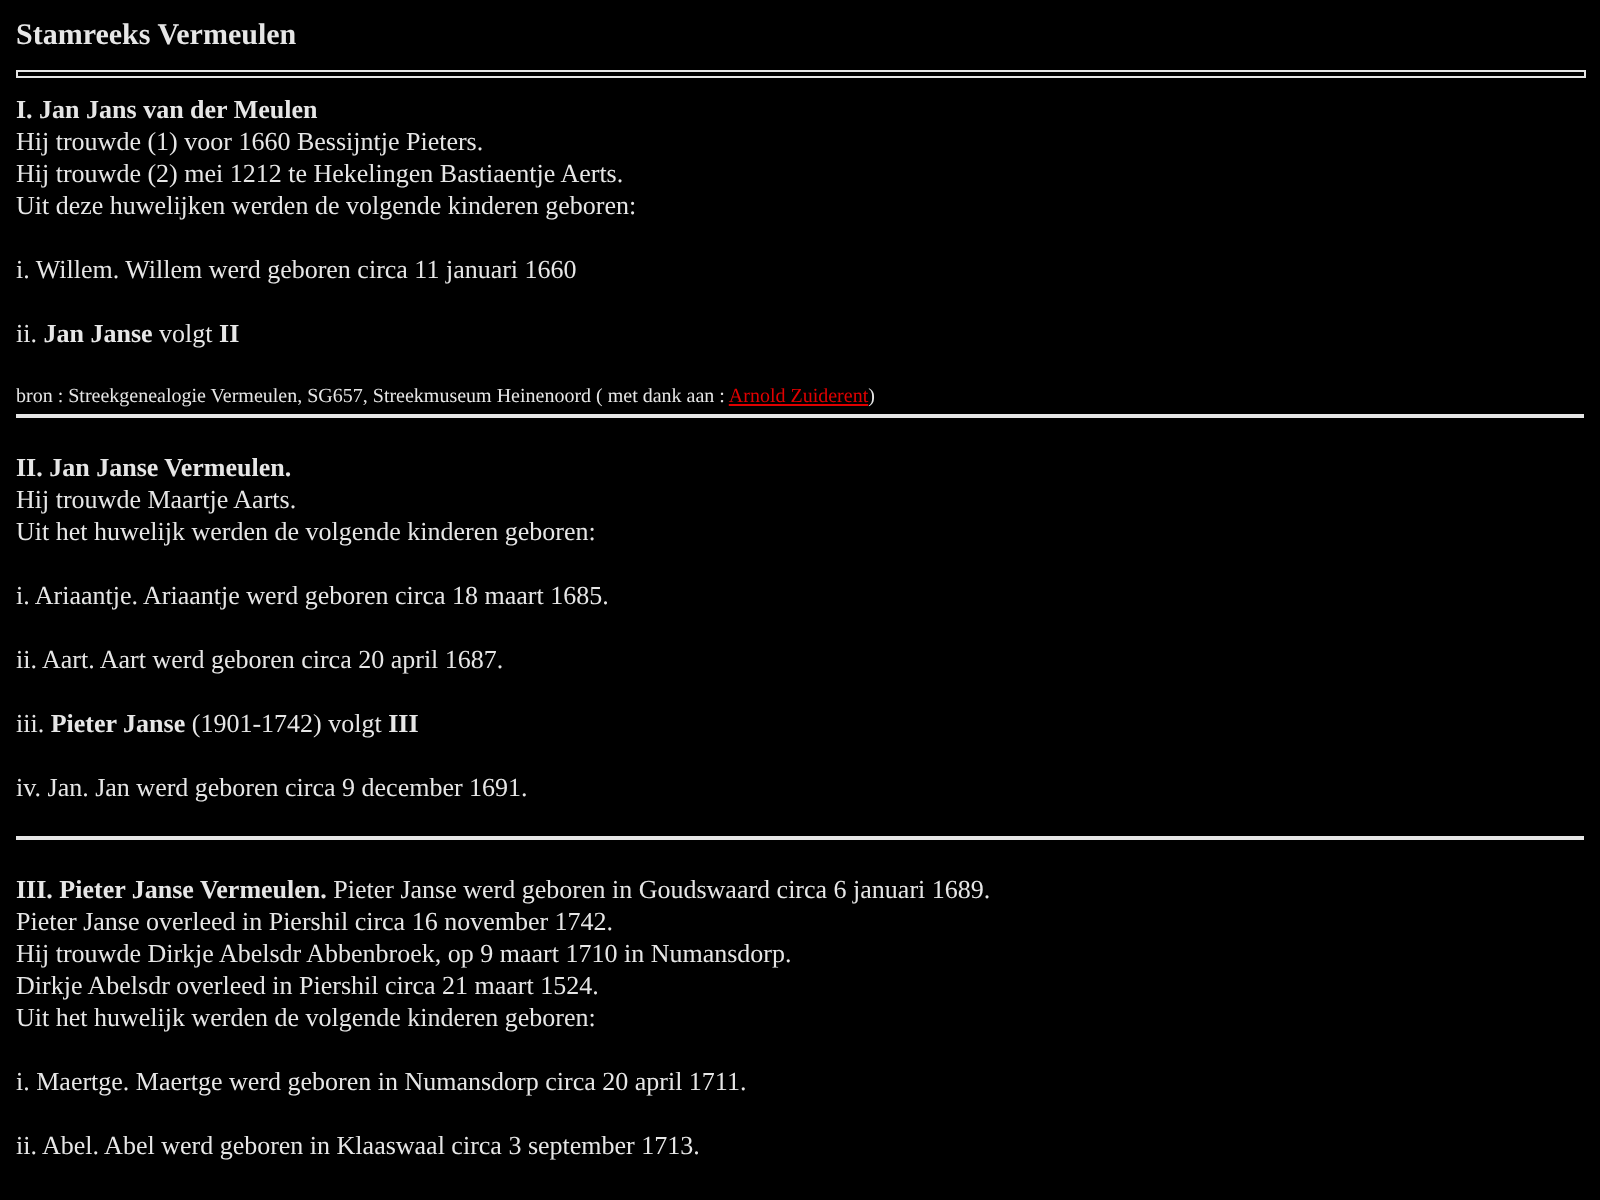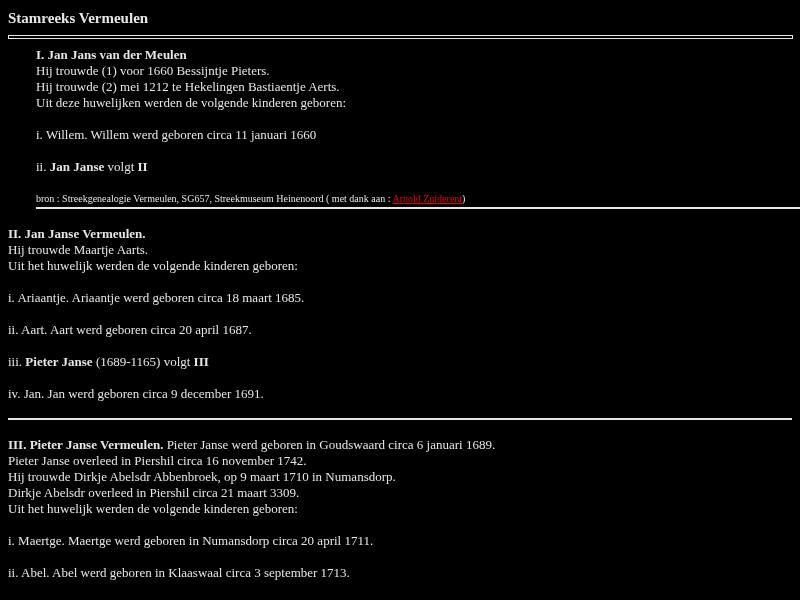--- a/index.html
+++ b/index.html
@@ -39,21 +39,21 @@
     .source { font-size: 10px; height: 16px; white-space: nowrap; }
     .source a { color: #e00000; text-decoration: underline; }
   </style>
 </head>
 <body>
 
 <div class="page">
   <h1 class="title">Stamreeks Vermeulen</h1>
   <div class="rule-double"></div>
 
-  <div style="margin-top:8px;margin-left:28px;">
+  <div style="margin-top:8px;">
     <div class="line"><b>I. Jan Jans van der Meulen</b></div>
     <div class="line">Hij trouwde (1) voor 1660 Bessijntje Pieters.</div>
     <div class="line">Hij trouwde (2) mei 1212 te Hekelingen Bastiaentje Aerts.</div>
     <div class="line">Uit deze huwelijken werden de volgende kinderen geboren:</div>
     <div class="gap"></div>
     <div class="line">i. Willem. Willem werd geboren circa 11 januari 1660</div>
     <div class="gap"></div>
     <div class="line"><span>ii. </span><b>Jan Janse</b><span> volgt </span><b>II</b></div>
     <div class="gap"></div>
     <div class="source"><span>bron : Streekgenealogie Vermeulen, SG657, Streekmuseum Heinenoord ( met dank aan : </span><a href="#">Arnold Zuiderent</a><span>)</span></div>
@@ -62,30 +62,30 @@
 
   <div style="margin-top:16px;">
     <div class="line"><b>II. Jan Janse Vermeulen.</b></div>
     <div class="line">Hij trouwde Maartje Aarts.</div>
     <div class="line">Uit het huwelijk werden de volgende kinderen geboren:</div>
     <div class="gap"></div>
     <div class="line">i. Ariaantje. Ariaantje werd geboren circa 18 maart 1685.</div>
     <div class="gap"></div>
     <div class="line">ii. Aart. Aart werd geboren circa 20 april 1687.</div>
     <div class="gap"></div>
-    <div class="line"><span>iii. </span><b>Pieter Janse</b><span> (1689-1165) volgt </span><b>III</b></div>
+    <div class="line"><span>iii. </span><b>Pieter Janse</b><span> (1901-1742) volgt </span><b>III</b></div>
     <div class="gap"></div>
     <div class="line">iv. Jan. Jan werd geboren circa 9 december 1691.</div>
     <div class="rule" style="margin-top:16px;"></div>
   </div>
 
   <div style="margin-top:16px;">
     <div class="line"><b>III. Pieter Janse Vermeulen.</b><span> Pieter Janse werd geboren in Goudswaard circa 6 januari 1689.</span></div>
     <div class="line">Pieter Janse overleed in Piershil circa 16 november 1742.</div>
     <div class="line">Hij trouwde Dirkje Abelsdr Abbenbroek, op 9 maart 1710 in Numansdorp.</div>
-    <div class="line">Dirkje Abelsdr overleed in Piershil circa 21 maart 3309.</div>
+    <div class="line">Dirkje Abelsdr overleed in Piershil circa 21 maart 1524.</div>
     <div class="line">Uit het huwelijk werden de volgende kinderen geboren:</div>
     <div class="gap"></div>
     <div class="line">i. Maertge. Maertge werd geboren in Numansdorp circa 20 april 1711.</div>
     <div class="gap"></div>
     <div class="line">ii. Abel. Abel werd geboren in Klaaswaal circa 3 september 1713.</div>
   </div>
 </div>
 
 </body></html>

